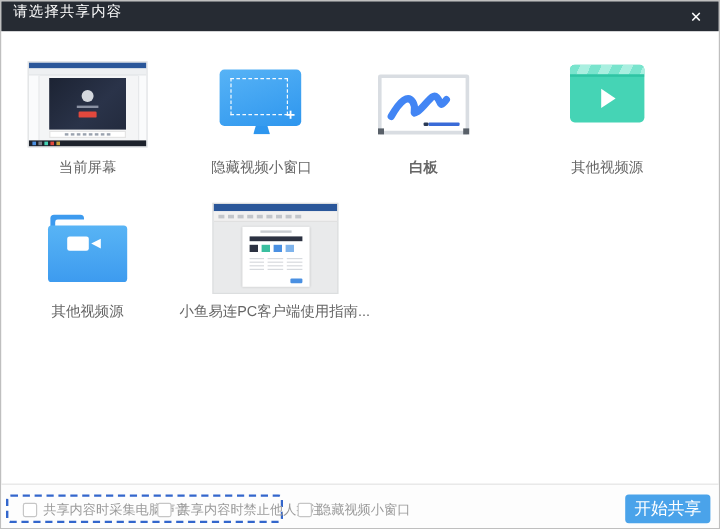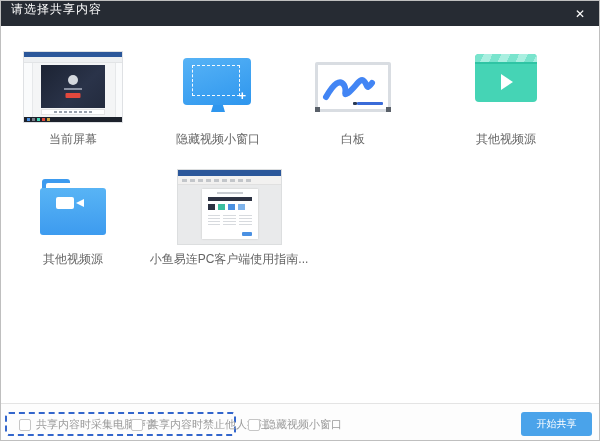--- a/index.html
+++ b/index.html
@@ -78,21 +78,21 @@
   .td-btn { position:absolute; right:6px; bottom:3px; width:10px; height:4px; background:#4a90e2; border-radius:1px; }
   
   .footer { position:absolute; top:402px; left:0; width:100%; height:39px; background:#fdfdfd; border-top:1px solid #e4e4e4; }
   .dashed-box { position:absolute; left:4px; top:8px; width:231px; height:24px; border:2px dashed #3366cc; border-radius:4px; }
   .cb { position:absolute; display:flex; align-items:center; gap:5px; top:13px; cursor:pointer; }
   .cb-box { width:12px; height:12px; background:#fff; border:1px solid #c6c6c6; border-radius:2px; flex:none; }
   .cb-label { font-size:11px; color:#9b9b9b; white-space:nowrap; }
   .cb1 { left:18px; } .cb2 { left:130px; } .cb3 { left:247px; } .cb4 { left:322px; }
   .start-btn {
     position:absolute; left:520px; top:8px; width:71px; height:24px;
-    background:#4aa3ea; border:none; border-radius:3px; color:#fff; font-size:10px; cursor:pointer;
+    background:#4aa3ea; border:none; border-radius:3px; color:#fff; font-size:14px; cursor:pointer;
     font-family:"Liberation Sans", sans-serif;
   }
 </style>
 </head>
 <body>
 
 <div id="window">
 
   <div class="titlebar">
     <span class="title">请选择共享内容</span>
@@ -139,21 +139,21 @@
         <div class="monitor">
           <div class="monitor-dash"></div>
           <div class="monitor-plus">+</div>
         </div>
         <div class="monitor-stand"></div>
       </div>
     </div>
     <span class="cell-label">隐藏视频小窗口</span>
   </div>
 
-  <div class="cell" style="left:293px; top:45px; width:118px;">
+  <div class="cell" style="left:293px; top:45px; width:118px;font-weight:bold;">
     <div class="icon-zone">
       <div class="board">
         <div class="board-foot l"></div>
           <div class="board-foot r"></div>
         <svg width="62" height="34" viewBox="0 0 62 34">
           <path d="M4 28 C12 14, 18 10, 22 16 C26 22, 20 28, 26 24 C34 18, 38 8, 42 12 C46 16, 44 22, 50 14" fill="none" stroke="#4285f4" stroke-width="6" stroke-linecap="round" stroke-linejoin="round"></path>
         </svg>
         <div class="board-marker"></div>
       </div>
     </div>

